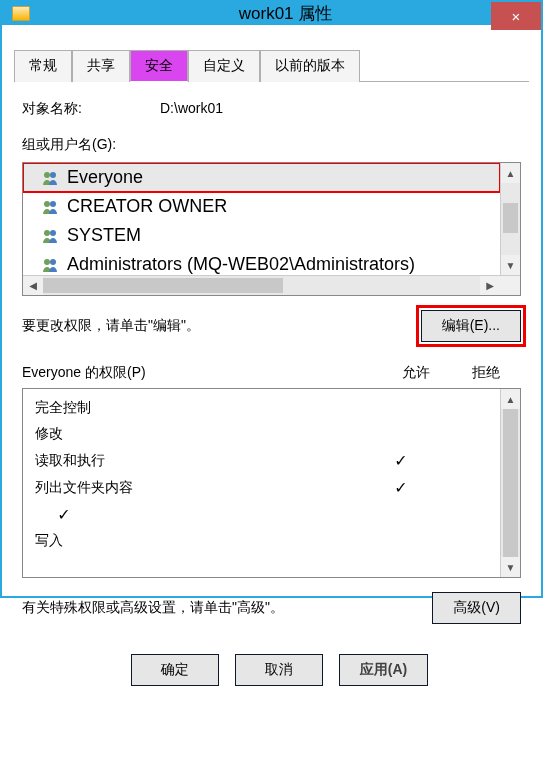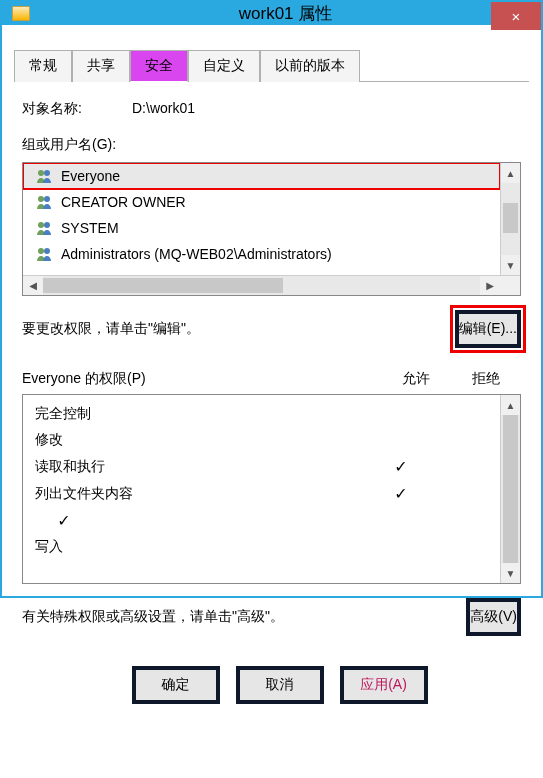--- a/index.html
+++ b/index.html
@@ -7,61 +7,61 @@
 .window { border: 2px solid #2aa8e0; width: 543px; height: 598px; background: #fff; display: flex; flex-direction: column; }
 .titlebar { background: #2aa8e0; height: 36px; display: flex; align-items: center; position: relative; }
 .titlebar .folder-icon { width: 18px; height: 15px; margin-left: 10px; background: linear-gradient(to bottom, #fceabb 0%, #f8b500 100%); border: 1px solid #c8a040; border-radius: 1px 1px 0 0; display: inline-block; }
 .titlebar .title { flex: 1; text-align: center; font-size: 17px; color: #000; }
 .titlebar .close { position: absolute; right: 0; top: 0; width: 50px; height: 28px; background: #c75050; color: #fff; display: flex; align-items: center; justify-content: center; font-size: 15px; cursor: pointer; }
 .tabs-area { padding: 24px 12px 0 12px; background: #fff; }
 .tabs { display: flex; border-bottom: 1px solid #b0b0b0; }
 .tab { padding: 6px 14px; font-size: 14px; border: 1px solid transparent; border-bottom: none; background: #fff; cursor: pointer; margin-right: 0; border-top: 1px solid #b0b0b0; border-left: 1px solid #b0b0b0; border-right: 1px solid #b0b0b0; position: relative; top: 1px; background: #f4f4f4; }
 .tab.active { background: #d946ef; border-top: 1px solid #b0b0b0; z-index: 2; top: 1px; border-bottom: 1px solid #fff; }
 .content { padding: 18px 20px; flex: 1; font-size: 14px; color: #000; }
-.row { display: flex; margin-bottom: 18px; }
+.row { display: flex; margin-bottom: 18px; gap: 28px; }
 .label { width: 110px; }
 .value { flex: 1; }
 .section-label { margin-bottom: 8px; }
 .listbox { border: 1px solid #888; width: 100%; background: #fff; display: flex; flex-direction: column; }
 .list-body { height: 112px; display: flex; }
 .list-items { flex: 1; overflow: hidden; }
-.list-item { display: flex; align-items: center; padding: 4px 12px; font-size: 14px; }
+.list-item { display: flex; align-items: center; padding: 4px 18px; font-size: 18px; }
 .list-item.selected { background: #e8e8e8; outline: 2px solid #e00; outline-offset: -1px; }
 .group-icon { width: 20px; height: 18px; margin-right: 6px; display: inline-flex; align-items: center; justify-content: center; }
 .group-icon svg { width: 20px; height: 18px; }
 .vscroll { width: 20px; background: #f0f0f0; border-left: 1px solid #ccc; display: flex; flex-direction: column; }
 .vscroll .arrow { height: 20px; display: flex; align-items: center; justify-content: center; font-size: 10px; color: #555; cursor: pointer; }
 .vscroll .track { flex: 1; background: #e8e8e8; position: relative; }
 .vscroll .thumb { position: absolute; top: 20px; left: 2px; right: 2px; height: 30px; background: #c8c8c8; }
 .hscroll { height: 20px; background: #f0f0f0; border-top: 1px solid #ccc; display: flex; }
 .hscroll .arrow { width: 20px; display: flex; align-items: center; justify-content: center; font-size: 10px; color: #555; cursor: pointer; }
 .hscroll .track { flex: 1; background: #e8e8e8; position: relative; }
 .hscroll .thumb { position: absolute; left: 0; top: 2px; bottom: 2px; width: 55%; background: #c8c8c8; }
 .hscroll .corner { width: 20px; background: #f0f0f0; }
 .edit-row { display: flex; align-items: center; margin-top: 14px; }
 .edit-row .text { flex: 1; font-size: 14px; }
-.btn { border: 4px solid #0f172a; background: #e6e6e6; font-size: 14px; padding: 6px 0; cursor: pointer; margin-left: 16px; }
+.btn { border: 1px solid #0f172a; background: #e6e6e6; font-size: 14px; padding: 6px 20px; cursor: pointer; margin-left: 16px; }
 .highlight-red { outline: 3px solid #e00; outline-offset: 2px; }
 .perm-header { display: flex; margin-top: 22px; margin-bottom: 6px; }
 .perm-header .ph-label { flex: 1; }
 .perm-header .ph-col { width: 70px; text-align: center; }
 .perm-box { border: 1px solid #888; height: 190px; display: flex; }
 .perm-list { flex: 1; padding: 6px 0; }
 .perm-row { display: flex; align-items: center; padding: 4px 12px; }
 .perm-row .pname { flex: 1; }
 .perm-row .pcol { width: 58px; text-align: center; font-size: 16px; }
 .perm-vscroll { width: 20px; background: #f0f0f0; border-left: 1px solid #ccc; display: flex; flex-direction: column; }
 .perm-vscroll .arrow { height: 20px; display: flex; align-items: center; justify-content: center; font-size: 10px; color: #555; cursor: pointer; }
 .perm-vscroll .track { flex: 1; background: #e8e8e8; position: relative; }
 .perm-vscroll .thumb { position: absolute; top: 0; left: 2px; right: 2px; height: 100%; background: #c8c8c8; }
 .adv-row { display: flex; align-items: center; margin-top: 14px; }
 .adv-row .text { flex: 1; }
 .footer { display: flex; justify-content: center; padding: 12px 20px; gap: 0; border-top: none; }
 .footer .btn { min-width: 88px; text-align: center; }
-.footer .btn.disabled { color: #be185d; }
+.footer .btn.disabled { color: #404040; font-weight: bold; }
 </style>
 </head>
 <body>
 
 <div class="window">
   <div class="titlebar">
     <span class="folder-icon"></span>
     <span class="title">work01 属性</span>
     <div class="close">×</div>
   </div>

